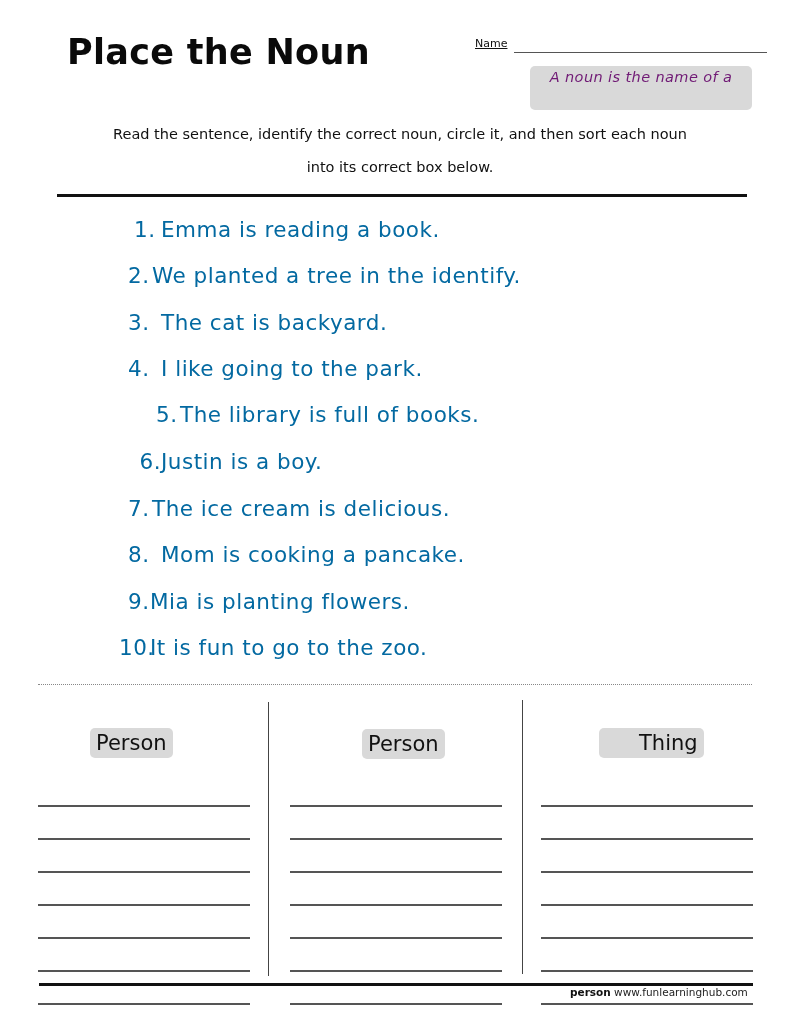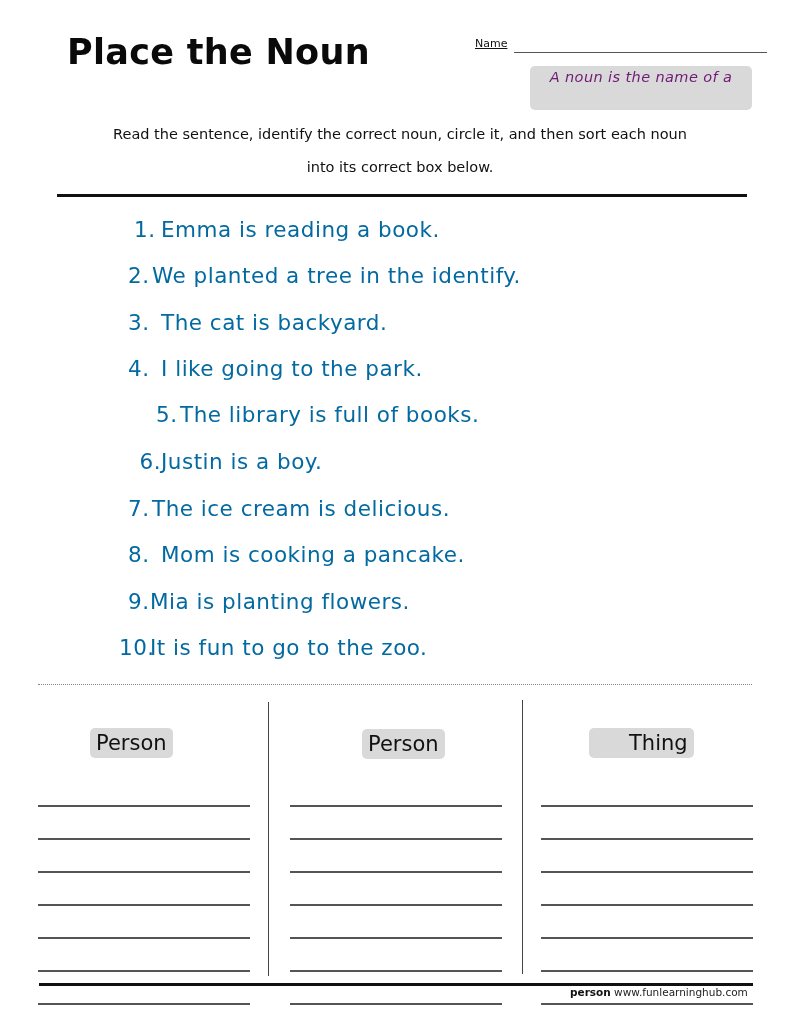--- a/index.html
+++ b/index.html
@@ -147,21 +147,21 @@
   <div class="write-line" style="left:0; width:212px; top:143px;"></div>
   <div class="write-line" style="left:0; width:212px; top:176px;"></div>
   <div class="write-line" style="left:0; width:212px; top:209px;"></div>
   <div class="write-line" style="left:0; width:212px; top:242px;"></div>
   <div class="write-line" style="left:0; width:212px; top:275px;"></div>
 </div>
 
 <div class="divider" style="left:522px; top:700px; height:274px;"></div>
 
 <div class="col" style="left:541px; width:212px;">
-  <div class="col-header" style="left:48px;padding-left:40px;">Thing</div>
+  <div class="col-header" style="left:58px;padding-left:40px;">Thing</div>
   <div class="write-line" style="left:0; width:212px; top:77px;"></div>
   <div class="write-line" style="left:0; width:212px; top:110px;"></div>
   <div class="write-line" style="left:0; width:212px; top:143px;"></div>
   <div class="write-line" style="left:0; width:212px; top:176px;"></div>
   <div class="write-line" style="left:0; width:212px; top:209px;"></div>
   <div class="write-line" style="left:0; width:212px; top:242px;"></div>
   <div class="write-line" style="left:0; width:212px; top:275px;"></div>
 </div>
 
 <div class="bottom-rule"></div>

